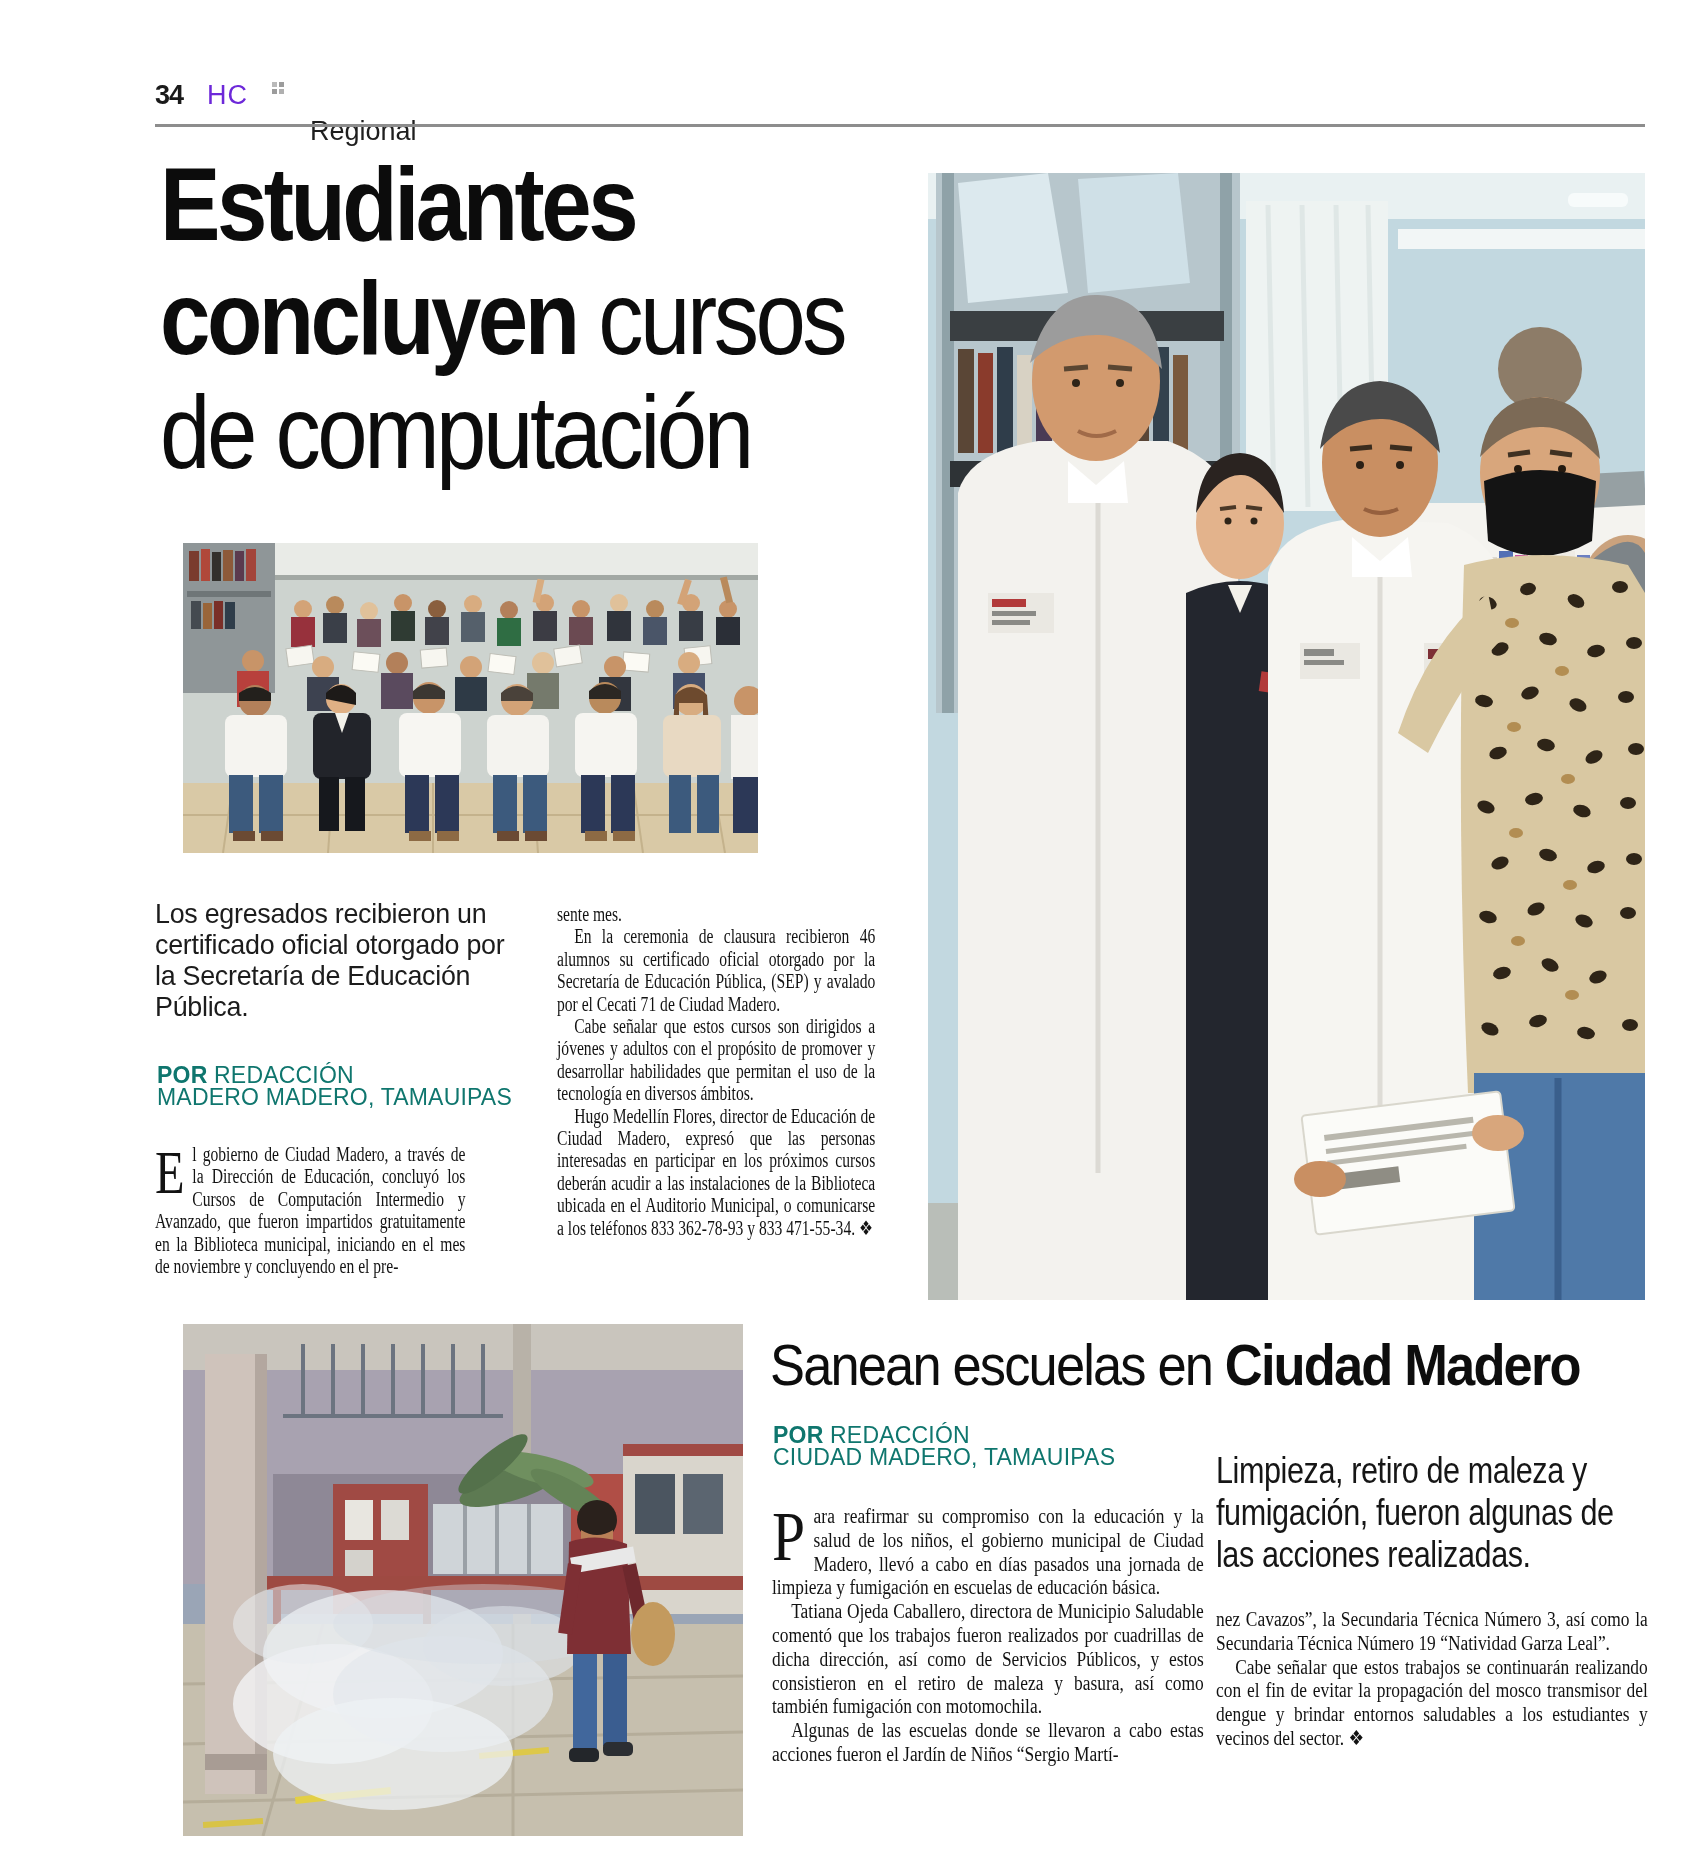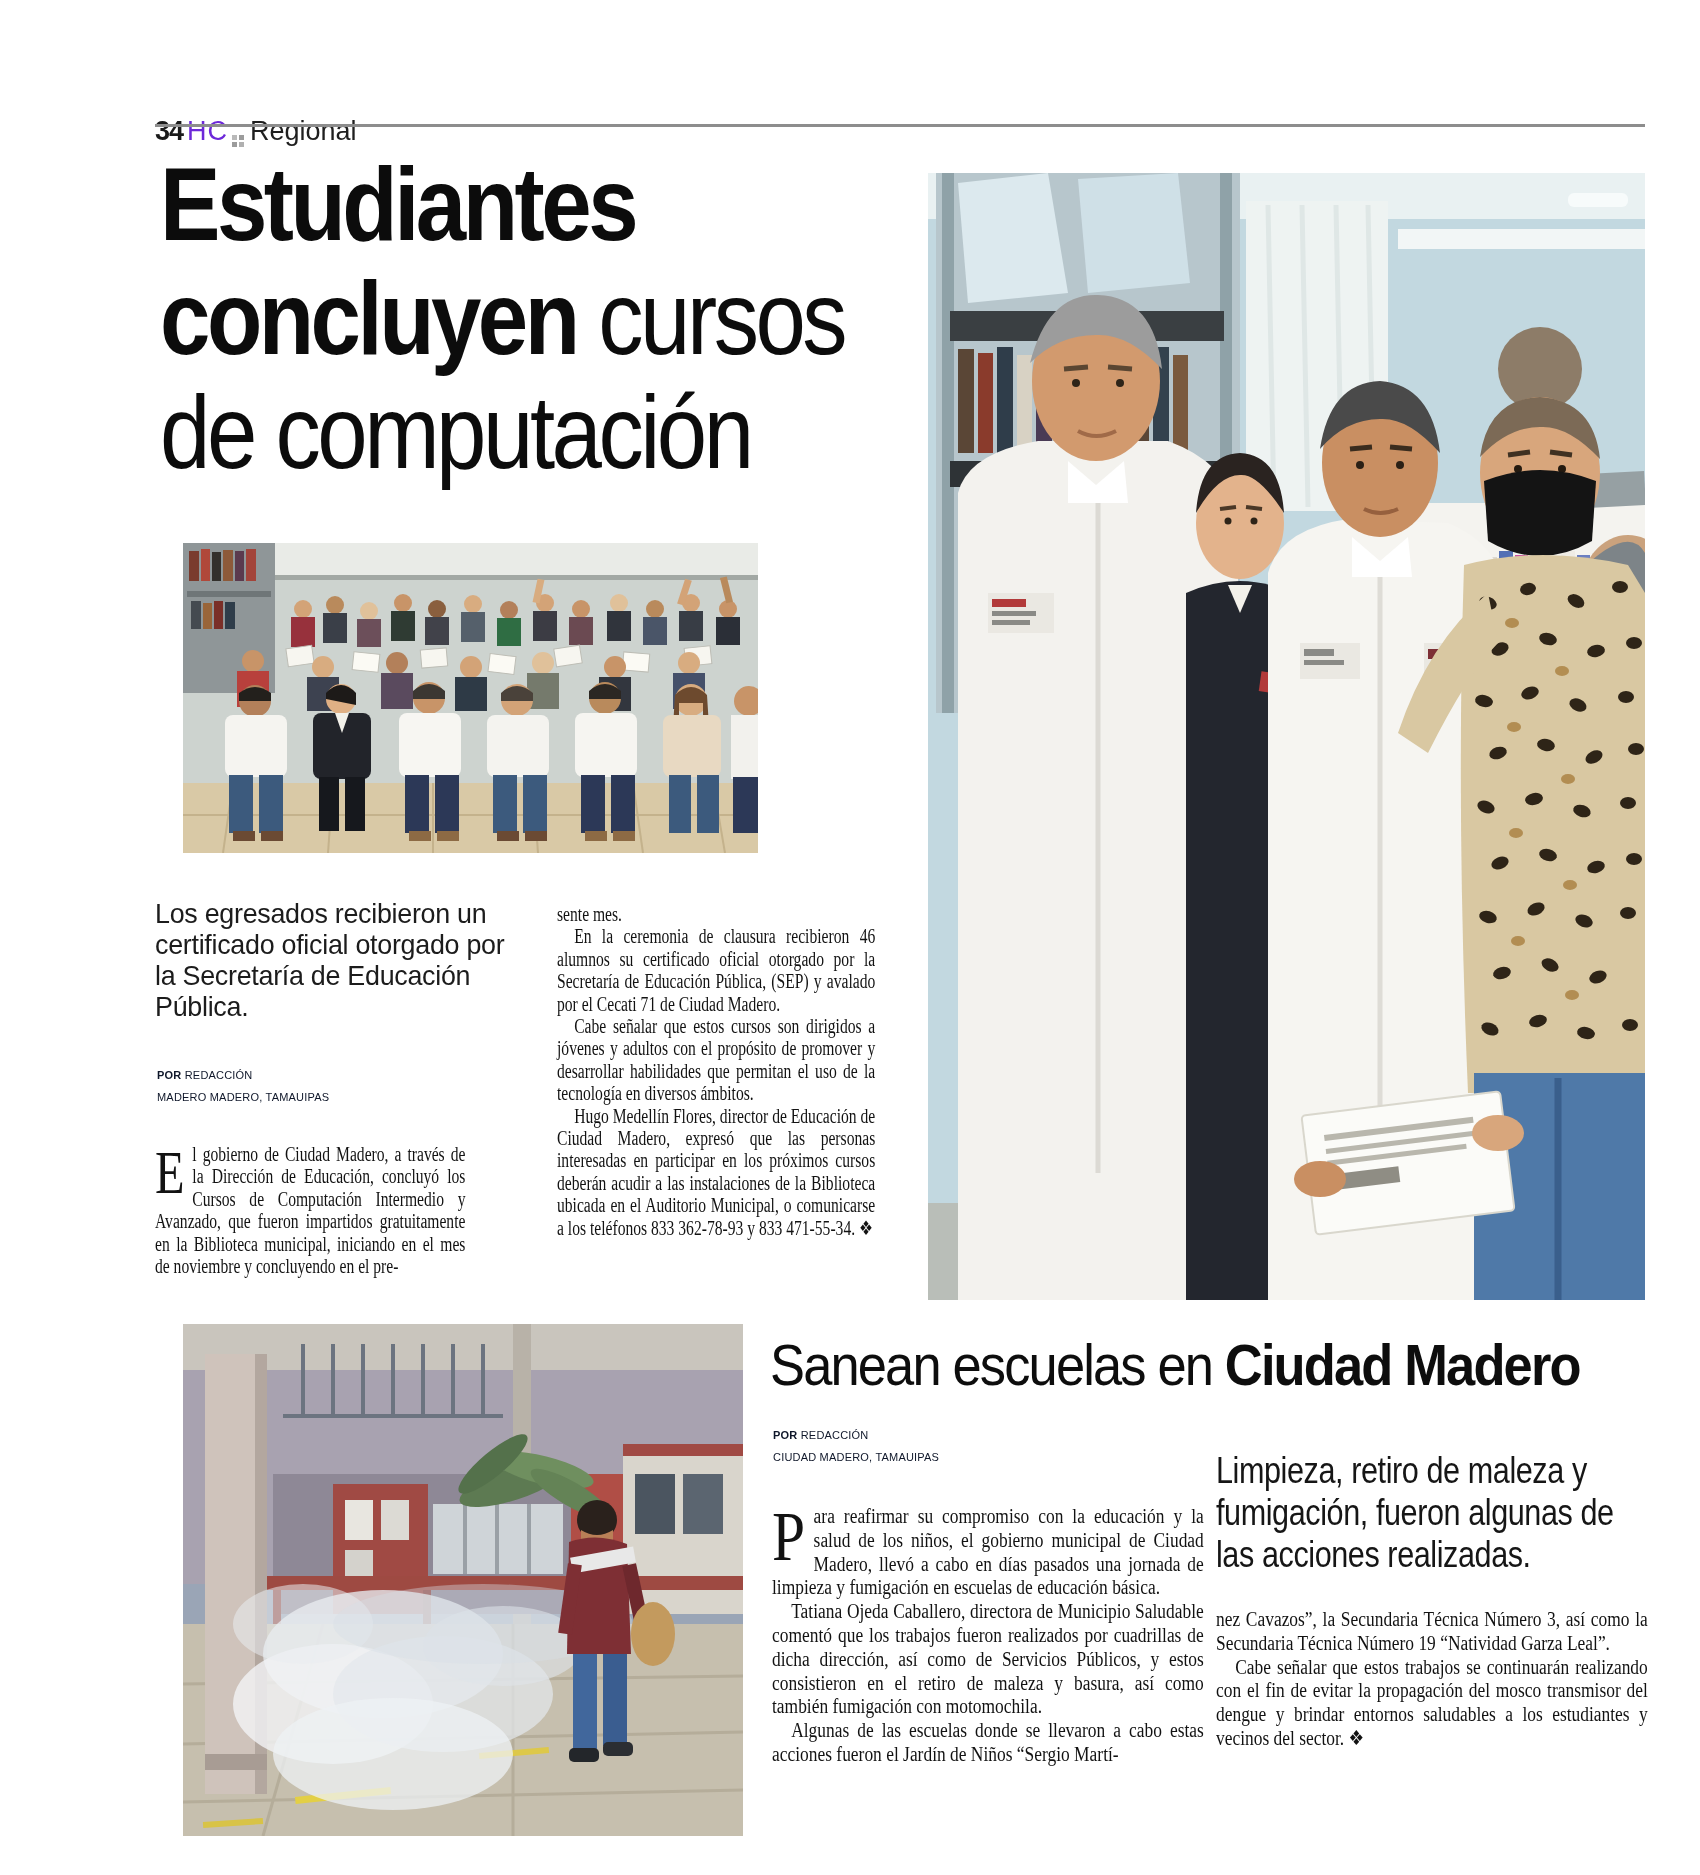--- a/index.html
+++ b/index.html
@@ -1,21 +1,21 @@
 <!DOCTYPE html>
 <html lang="es"><head>
 <meta charset="utf-8">
 <style>
   html,body{margin:0;padding:0;background:#ffffff;}
   .page{position:relative;width:1700px;height:1875px;background:#ffffff;overflow:hidden;
         font-family:"Liberation Sans",sans-serif;color:#111;}
   .abs{position:absolute;}
 
   
-  .folio{left:155px;top:80px;font-size:27px;display:flex;align-items:flex-end;gap:4px;}
+  .folio{left:155px;top:80px;font-size:27px;display:flex;align-items:flex-start;gap:24px;}
   .folio .num{font-weight:700;letter-spacing:-1px;color:#1a1a1a;}
   .folio .brand{color:#6d28d9;letter-spacing:1px;}
   .dots{display:inline-block;width:14px;height:14px;position:relative;top:1px;}
   .dots i{position:absolute;width:5px;height:5px;background:#9c9c9c;}
   .dots i:nth-child(1){left:0;top:1px;background:#b9b9b9;}
   .dots i:nth-child(2){left:7px;top:1px;}
   .dots i:nth-child(3){left:0;top:8px;}
   .dots i:nth-child(4){left:7px;top:8px;background:#b0b0b0;}
   .folio .section{color:#1f1f1f;margin-top:36px;}
   .rule{left:155px;top:124px;width:1490px;height:3px;background:#8d8d8d;}
@@ -23,21 +23,21 @@
   
   .h1{left:152px;top:140px;color:#0c0c0c;}
   .h1 .hl-line{display:block;white-space:nowrap;font-size:103px;line-height:114px;
        letter-spacing:-4px;transform:scaleX(0.88);transform-origin:left top;}
   .h1 .b{font-weight:700;}
   .h1 .r{font-weight:400;}
 
   
   .subhead{left:155px;top:898px;width:374px;font-size:28px;line-height:31px;
        letter-spacing:-0.3px;color:#1c1c1c;transform:scaleX(0.96);transform-origin:left top;}
-  .byline{font-size:11px;line-height:22px;color:#0f172a;letter-spacing:0.2px;}
+  .byline{font-size:23px;line-height:22px;color:#0f766e;letter-spacing:0.2px;}
   .byline .por{font-weight:700;}
   .byline1{left:157px;top:1064px;}
   .byline2{left:773px;top:1424px;}
 
   
   .serif{font-family:"Liberation Serif",serif;text-align:justify;color:#121212;
        transform-origin:left top;}
   .serif p{margin:0;}
   .serif p.ind{text-indent:1.1em;}
   .b1c1{left:155px;top:1143px;width:398px;font-size:20px;line-height:22.4px;transform:scaleX(0.78);}

